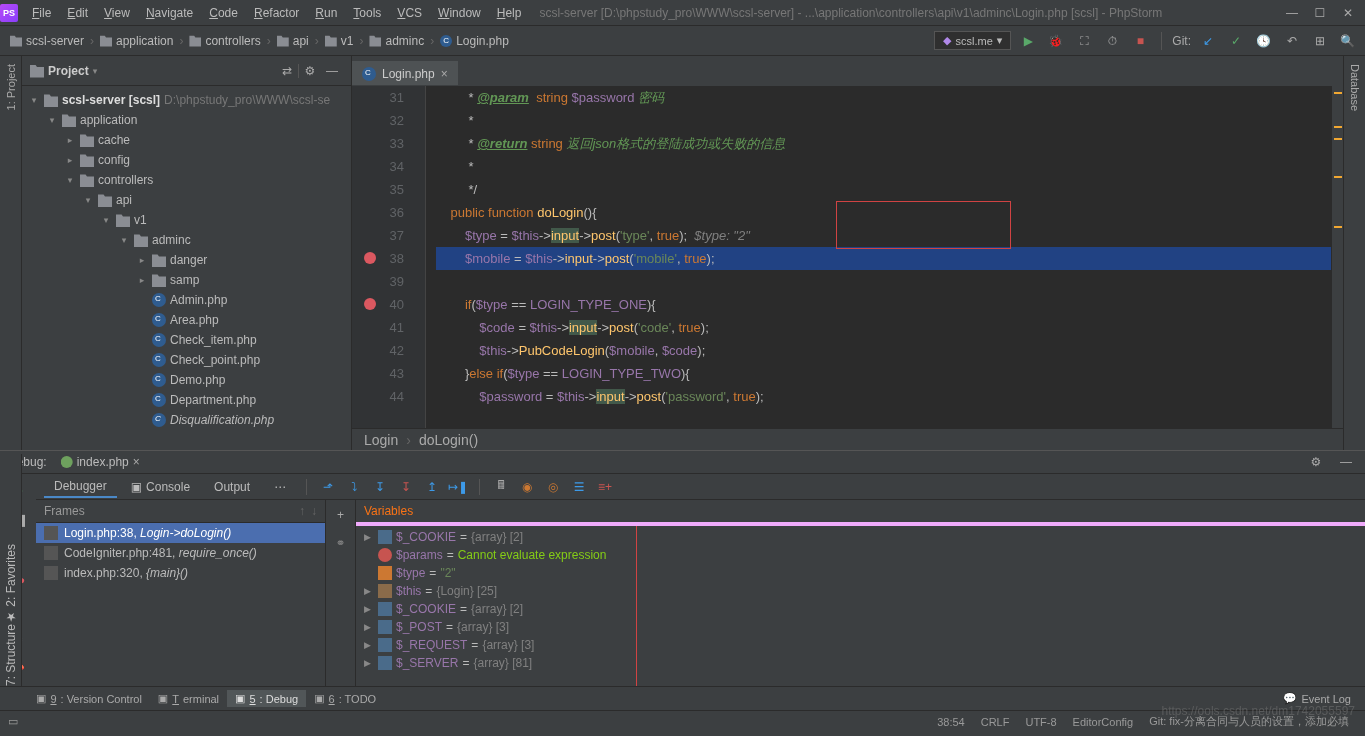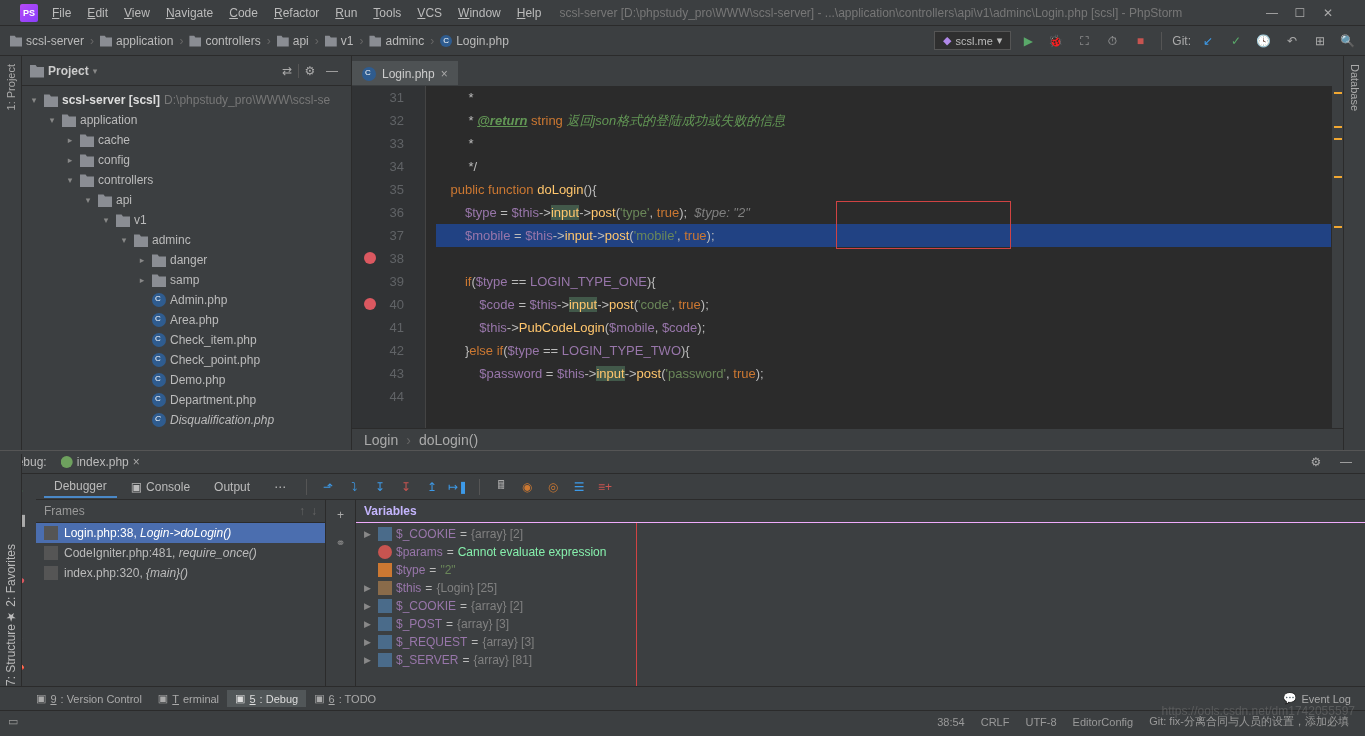--- a/index.html
+++ b/index.html
@@ -1,17 +1,17 @@
 <!DOCTYPE html>
 <html><head>
 <meta charset="utf-8">
 <style>
 * { margin:0; padding:0; box-sizing:border-box; font-family:"Segoe UI",Arial,sans-serif; }
 body { background:#3c3f41; color:#bbb; font-size:12px; overflow:hidden; width:1365px; height:736px; position:relative; }
-.titlebar { height:26px; background:#3c3f41; display:flex; align-items:center; padding:0 20px; border-bottom:1px solid #2b2b2b; }
+.titlebar { height:26px; background:#3c3f41; display:flex; align-items:center; padding:0 0; border-bottom:1px solid #2b2b2b; }
 .titlebar .logo { width:18px; height:18px; background:linear-gradient(135deg,#b74af7,#8a3ffc); display:flex; align-items:center; justify-content:center; color:#fff; font-size:9px; font-weight:bold; border-radius:2px; margin-right:6px; }
 .menuitem { padding:2px 8px; cursor:pointer; color:#bbb; }
 .menuitem u { text-decoration:underline; }
 .titlepath { flex:1; color:#777; padding-left:10px; white-space:nowrap; overflow:hidden; }
 .winbtns { display:flex; gap:14px; padding:0 10px; }
 .winbtn { width:14px; height:14px; display:flex; align-items:center; justify-content:center; color:#aaa; cursor:pointer; }
 .navbar { height:30px; background:#3c3f41; display:flex; align-items:center; padding:0 6px; border-bottom:1px solid #2b2b2b; }
 .crumb { display:flex; align-items:center; gap:4px; padding:0 4px; color:#bbb; cursor:pointer; white-space:nowrap; }
 .crumb-sep { color:#666; padding:0 2px; }
 .nav-right { margin-left:auto; display:flex; align-items:center; gap:6px; }
@@ -68,34 +68,34 @@
 .dleft { width:36px; display:flex; flex-direction:column; align-items:center; gap:6px; padding:4px 0; }
 .dbtn { width:24px; height:24px; display:flex; align-items:center; justify-content:center; cursor:pointer; }
 .dbgbody { flex:1; display:flex; }
 .frames { width:290px; border-right:1px solid #2b2b2b; display:flex; flex-direction:column; }
 .frames .hd { padding:4px 8px; color:#999; border-bottom:1px solid #2b2b2b; display:flex; }
 .frames .list { flex:1; overflow:auto; }
 .frow { padding:3px 8px; display:flex; align-items:center; gap:6px; cursor:pointer; }
 .frow.sel { background:#4b6eaf; color:#fff; }
 .frow .fic { width:14px; height:14px; background:#555; }
 .vars { flex:1; display:flex; flex-direction:column; }
-.vars .hd { padding:4px 8px; color:#c4b5fd; border-bottom:1px solid #f0abfc;font-weight:bold; }
+.vars .hd { padding:4px 8px; color:#f97316; border-bottom:4px solid #f0abfc; }
 .vlist { flex:1; overflow:auto; padding:2px 0; font-family:"Consolas",monospace; font-size:12px; position:relative; }
 .vrow { padding:2px 8px; display:flex; align-items:center; gap:4px; }
 .vtw { width:10px; color:#888; font-size:9px; }
 .vic { width:14px; height:14px; display:inline-block; }
 .vic.arr { background:#4a6b8a; }
 .vic.err { background:#c75450; border-radius:50%; }
 .vic.str { background:#cc7832; }
 .vic.obj { background:#8a6b4a; }
 .vname { color:#9876aa; }
 .veq { color:#bbb; }
 .vval { color:#808080; }
 .vstr { color:#6a8759; }
-.verr { color:#86efac;text-align:center; }
+.verr { color:#84cc16;text-align:center; }
 .bottombar { height:24px; background:#3c3f41; border-top:1px solid #2b2b2b; display:flex; align-items:center; padding:0 6px; gap:4px; }
 .btab { padding:2px 8px; display:flex; align-items:center; gap:4px; color:#aaa; cursor:pointer; font-size:11px; }
 .btab.act { background:#515658; color:#ddd; }
 .btab u { text-decoration:underline; }
 .statusbar { height:22px; background:#3c3f41; border-top:1px solid #2b2b2b; display:flex; align-items:center; padding:0 8px; color:#999; font-size:11px; }
 .statusbar .sp { flex:1; }
 .watermark { position:absolute; right:10px; bottom:18px; color:#777; font-size:12px; opacity:.5; z-index:99; }
 </style>
 </head>
 <body>
@@ -309,20 +309,21 @@
           <div style="height: 23px; position: relative;">39</div>
           <div style="height: 23px; position: relative;">40<div class="bp" style="top: 5px;"></div></div>
           <div style="height: 23px; position: relative;">41</div>
           <div style="height: 23px; position: relative;">42</div>
           <div style="height: 23px; position: relative;">43</div>
           <div style="height: 23px; position: relative;">44</div>
         </div>
       <div class="folding"></div>
       <div class="code" id="codehost">
         <div class="red-box" style="left:410px;top:115px;width:175px;height:48px;"></div>
+      <div class="codeline">         * <span class="k-doctag">@param</span>  <span class="k-orange">string</span> <span class="k-purple">$password</span> <span class="k-doc">密码</span></div>
           <div class="codeline">         *</div>
           <div class="codeline">         * <span class="k-doctag">@return</span> <span class="k-orange">string</span> <span class="k-doc">返回json格式的登陆成功或失败的信息</span></div>
           <div class="codeline">         *</div>
           <div class="codeline">         */</div>
           <div class="codeline">    <span class="k-orange">public function</span> <span class="k-yellow">doLogin</span>(){</div>
           <div class="codeline">        <span class="k-purple">$type</span> = <span class="k-purple">$this</span>-&gt;<span class="k-hl k-yellow">input</span>-&gt;<span class="k-yellow">post</span>(<span class="k-green">'type'</span>, <span class="k-orange">true</span>);  <span class="k-gray">$type: "2"</span></div>
           <div class="codeline hl-line">        <span class="k-purple">$mobile</span> = <span class="k-purple">$this</span>-&gt;<span class="k-yellow">input</span>-&gt;<span class="k-yellow">post</span>(<span class="k-green">'mobile'</span>, <span class="k-orange">true</span>);</div>
           <div class="codeline">    </div>
           <div class="codeline">        <span class="k-orange">if</span>(<span class="k-purple">$type</span> == <span class="k-purple">LOGIN_TYPE_ONE</span>){</div>
           <div class="codeline">            <span class="k-purple">$code</span> = <span class="k-purple">$this</span>-&gt;<span class="k-hl k-yellow">input</span>-&gt;<span class="k-yellow">post</span>(<span class="k-green">'code'</span>, <span class="k-orange">true</span>);</div>

